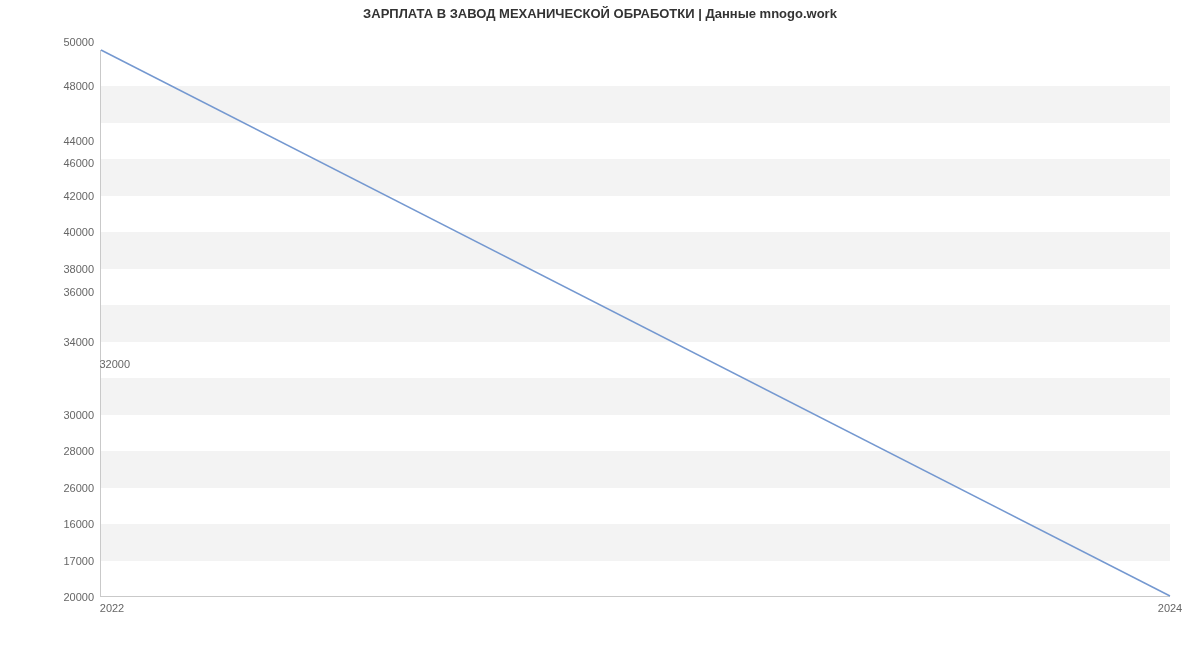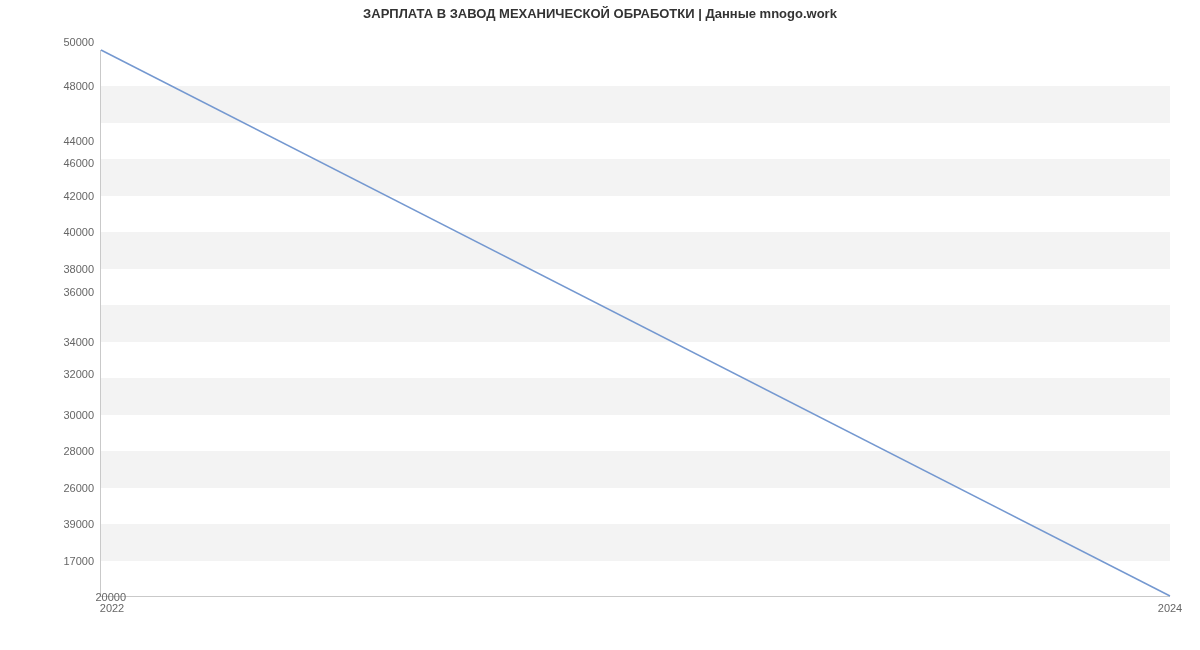--- a/index.html
+++ b/index.html
@@ -78,27 +78,27 @@
       <div class="band" style="top: 182.333px; height: 36.4667px;"></div>
       <div class="band" style="top: 255.267px; height: 36.4667px;"></div>
       <div class="band" style="top: 328.2px; height: 36.4667px;"></div>
       <div class="band" style="top: 401.133px; height: 36.4667px;"></div>
       <div class="band" style="top: 474.067px; height: 36.4667px;"></div>
     <svg class="series" id="series" viewBox="0 0 1070 547" preserveAspectRatio="none">
         <path d="M0 0 L1070 547 " stroke="#7498d0" stroke-width="1.5" fill="none"></path>
       </svg>
   </div>
   <div id="yticks">
-      <div class="ytick" style="top: 597px; padding-left: 32px;">20000</div>
+      <div class="ytick" style="top: 597px;">20000</div>
       <div class="ytick" style="top: 560.533px;">17000</div>
-      <div class="ytick" style="top: 524.067px;">39000</div>
+      <div class="ytick" style="top: 524.067px;">16000</div>
       <div class="ytick" style="top: 487.6px;">26000</div>
       <div class="ytick" style="top: 451.133px;">28000</div>
       <div class="ytick" style="top: 414.667px;">30000</div>
-      <div class="ytick" style="top: 374px;">32000</div>
+      <div class="ytick" style="top: 364px; padding-left: 36px;">32000</div>
       <div class="ytick" style="top: 341.733px;">34000</div>
       <div class="ytick" style="top: 292px;">36000</div>
       <div class="ytick" style="top: 268.8px;">38000</div>
       <div class="ytick" style="top: 232.333px;">40000</div>
       <div class="ytick" style="top: 195.867px; text-align: right;">42000</div>
       <div class="ytick" style="top: 141px;">44000</div>
       <div class="ytick" style="top: 122.933px; margin-top: 40px;">46000</div>
       <div class="ytick" style="top: 86.4667px; text-align: right;">48000</div>
       <div class="ytick" style="top: 42px;">50000</div>
     </div>

